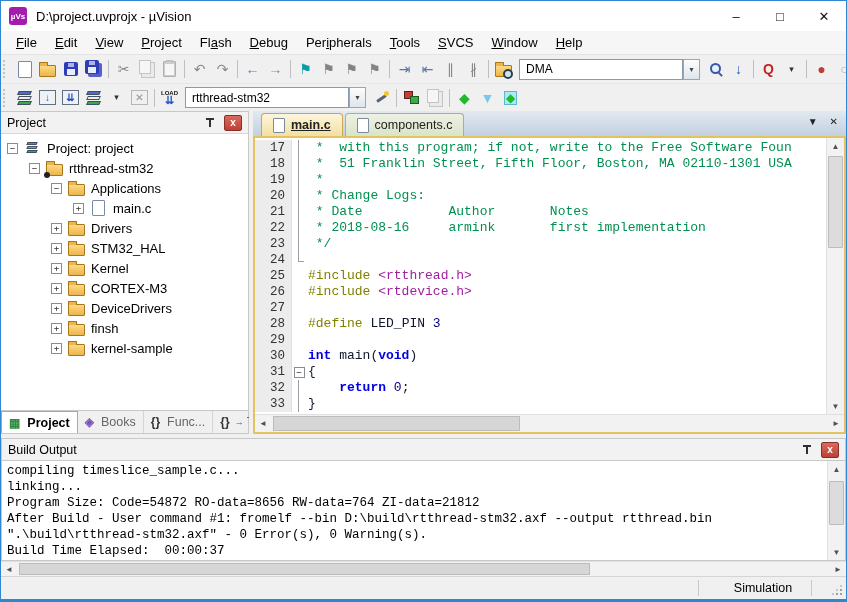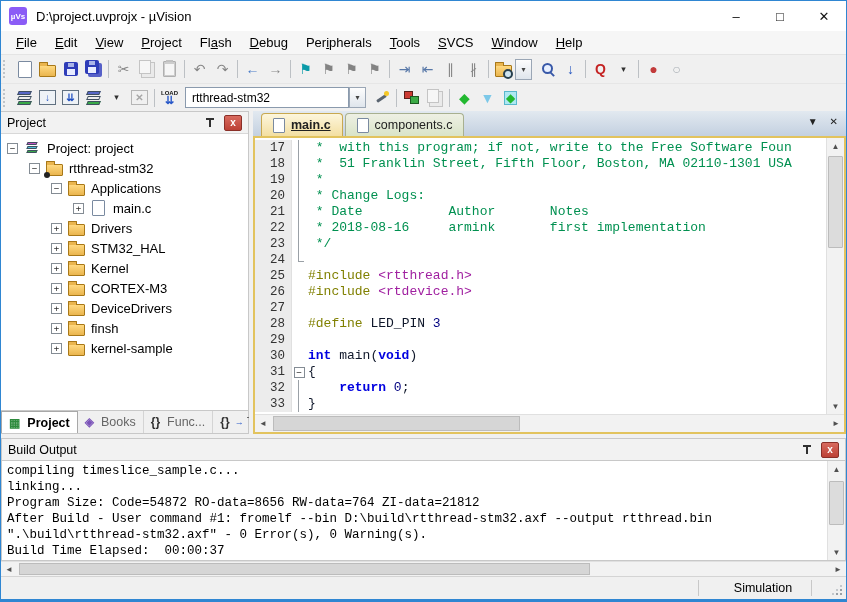--- a/index.html
+++ b/index.html
@@ -1,20 +1,20 @@
 <!DOCTYPE html>
 <html style="--accent: #2f86d2; --comment: #009050; --preproc: #808000; --string: #a020a0; --keyword: #0000e0; --number: #000080; --close_red: #c94f4f;"><head>
 <meta charset="utf-8">
 <style>
   html,body{margin:0;padding:0;background:#d8d8d8;}
   .window{width:847px;height:602px;box-sizing:border-box;border:1px solid #2f86d2;border-bottom:3px solid #2f86d2;
     display:flex;flex-direction:column;background:#f0f0f0;font-family:"Liberation Sans",sans-serif;color:#000;overflow:hidden;}
   
   .titlebar{height:30px;background:#fff;display:flex;align-items:center;padding-left:8px;flex:none;}
-  .app-logo{width:18px;height:18px;background:#8b5cf6;border-radius:3px;color:#fff;font-weight:bold;font-size:8px;
+  .app-logo{width:18px;height:18px;background:#a21caf;border-radius:3px;color:#fff;font-weight:bold;font-size:8px;
     display:flex;align-items:center;justify-content:center;flex:none;}
   .title{font-size:13px;margin-left:9px;flex:1;white-space:nowrap;}
   .win-btns{display:flex;height:30px;}
   .win-btn{width:44px;display:flex;align-items:center;justify-content:center;font-size:13px;color:#111;}
   
   .menubar{height:23px;background:#f6f6f6;display:flex;align-items:center;padding-left:6px;flex:none;border-bottom:1px solid #e4e4e4;}
   .menu-item{padding:0 9px;font-size:13px;white-space:nowrap;}
   .mn{text-decoration:underline;}
   
   .toolbar{height:28px;display:flex;align-items:center;flex:none;background:#f0f0f0;overflow:hidden;}
@@ -229,20 +229,21 @@
       <div class="tbi dis">
         <span class="g">∥</span>
       </div>
       <div class="tbi dis">
         <span class="g">∦</span>
       </div>
       <div class="tsep"></div>
       <div class="tbi">
         <i class="ic-folder badge"></i>
       </div>
+      <div class="combo-field" style="width: 150px;">DMA</div>
       <div class="combo-btn">▾</div>
       <div class="tbi">
         <i class="ic-magnifier"></i>
       </div>
       <div class="tbi">
         <span class="g" style="color: rgb(40, 88, 192);">↓</span>
       </div>
       <div class="tsep"></div>
       <div class="tbi">
         <span class="g bold" style="color: rgb(196, 34, 34);">Q</span>

